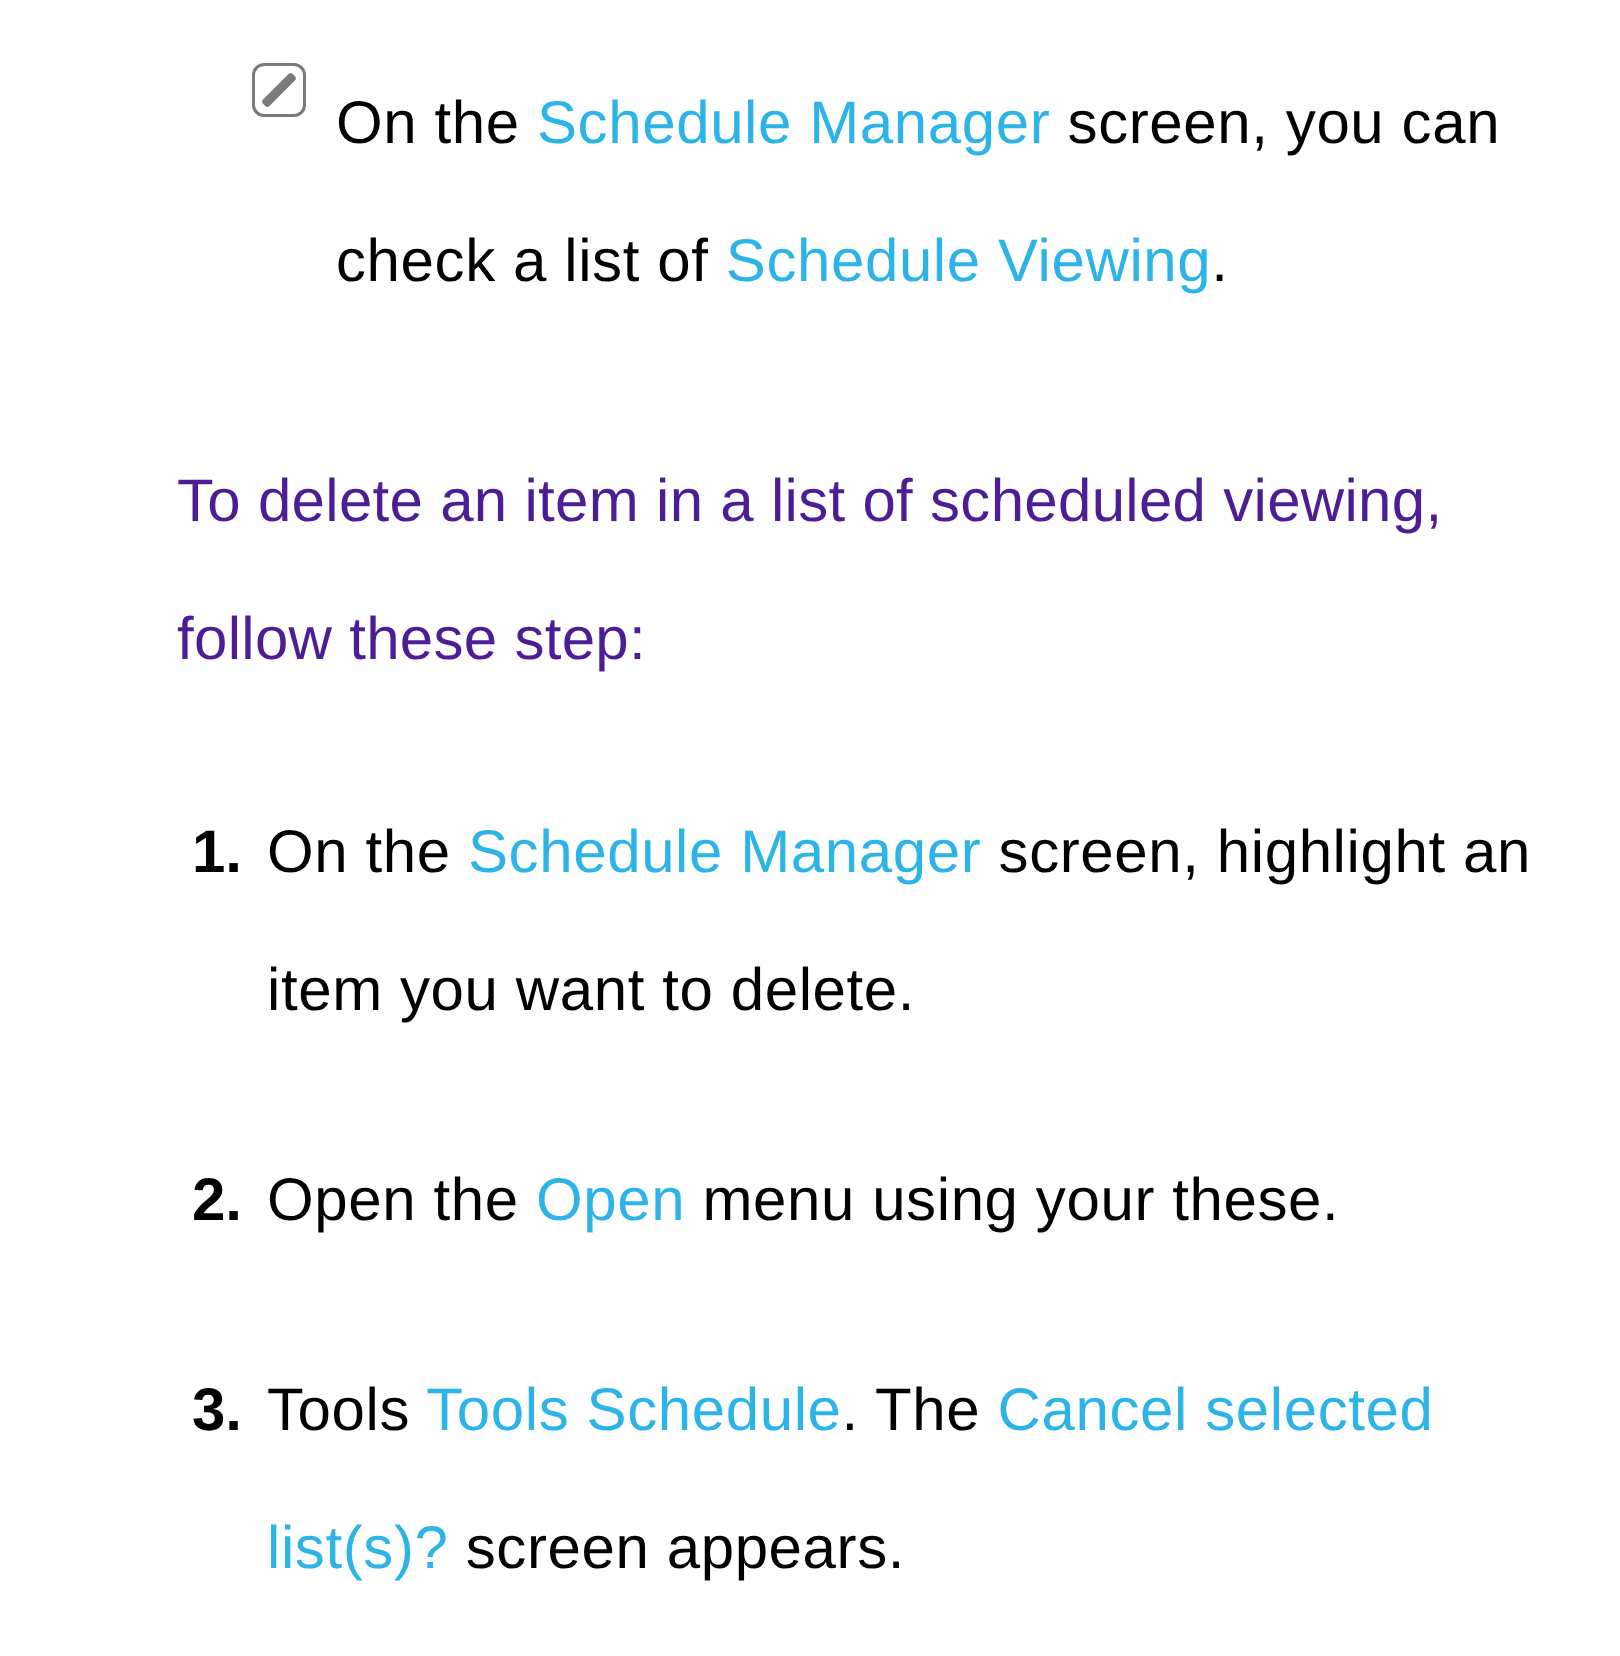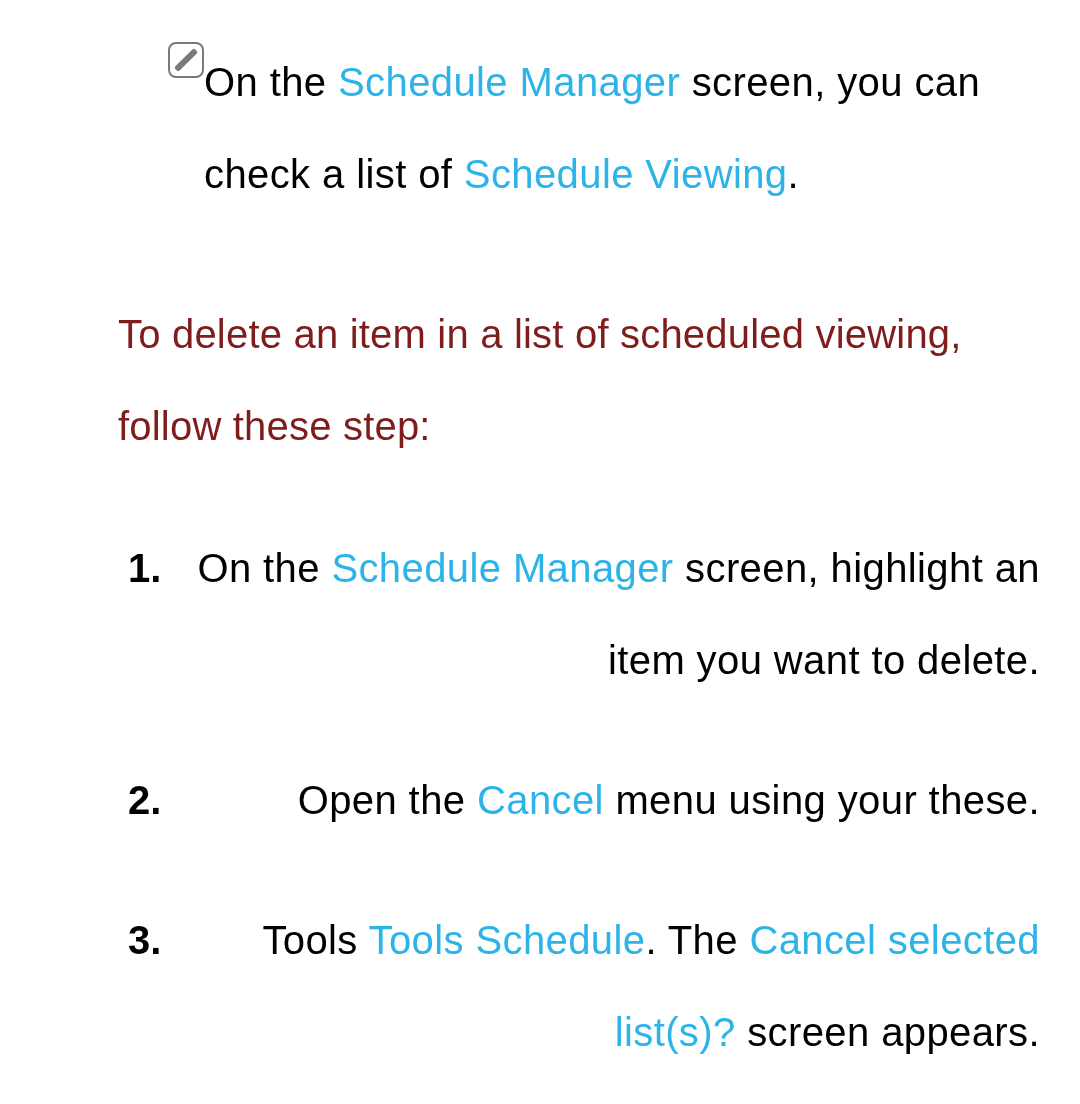--- a/index.html
+++ b/index.html
@@ -18,20 +18,21 @@
     box-sizing: border-box;
     padding-top: 36px;
     padding-left: 118px;
     padding-right: 40px;
   }
 
   
   .note-row {
     display: flex;
     align-items: flex-start;
+    column-gap: 20px;
     margin-left: 50px; 
   }
   .note-icon {
     width: 36px;
     height: 36px;
     margin-top: 6px;
     flex: 0 0 auto;
     border: 2.5px solid #7a7a7a;
     border-radius: 8px;
     position: relative;
@@ -51,21 +52,21 @@
   }
   .note-text {
     flex: 1 1 auto;
     line-height: 2.3;
     letter-spacing: 0.4px;
   }
 
   .hl { color: #2cb3e8; }
 
   .section-heading {
-    color: #7f1d1d;
+    color: #4c1d95;
     margin-top: 68px;
     line-height: 2.3;
     letter-spacing: 0.2px;
   }
 
   .steps {
     margin-top: 50px;
   }
   .step {
     display: flex;
@@ -80,21 +81,20 @@
     flex: 0 0 auto;
     font-weight: 700;
     min-width: 38px;
     letter-spacing: 0px;
     line-height: 2.3;
   }
   .step-body {
     flex: 1 1 auto;
     line-height: 2.3;
     letter-spacing: 0.4px;
-    text-align: right;
   }
 </style>
 </head>
 <body>
 
 <div class="page">
 
   <div class="note-row">
     <span class="note-icon"></span>
     <div class="note-text">
@@ -104,21 +104,21 @@
 
   <div class="section-heading">To delete an item in a list of scheduled viewing, follow these step:</div>
 
   <div class="steps" id="steps-container">
       <div class="step">
         <div class="step-number">1.</div>
         <div class="step-body"><span>On the </span><span class="hl">Schedule Manager</span><span> screen, highlight an item you want to delete.</span></div>
       </div>
       <div class="step">
         <div class="step-number">2.</div>
-        <div class="step-body"><span>Open the </span><span class="hl">Cancel</span><span> menu using your these.</span></div>
+        <div class="step-body"><span>Open the </span><span class="hl">Open</span><span> menu using your these.</span></div>
       </div>
       <div class="step">
         <div class="step-number">3.</div>
         <div class="step-body"><span>Tools </span><span class="hl">Tools Schedule</span><span>. The </span><span class="hl">Cancel selected list(s)?</span><span> screen appears.</span></div>
       </div>
     </div>
 
 </div>
 
 </body></html>

